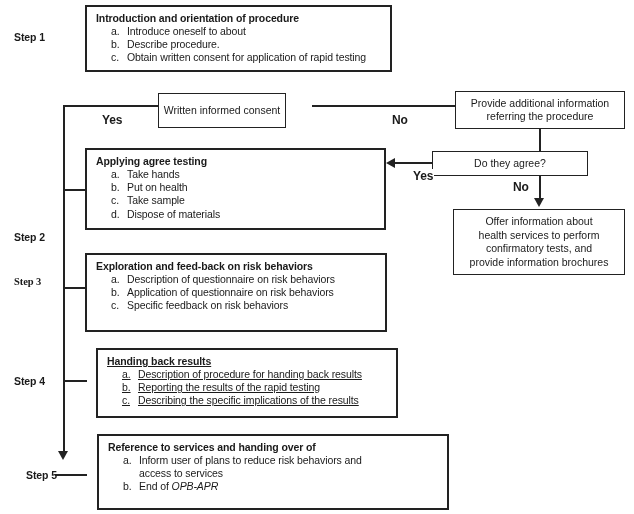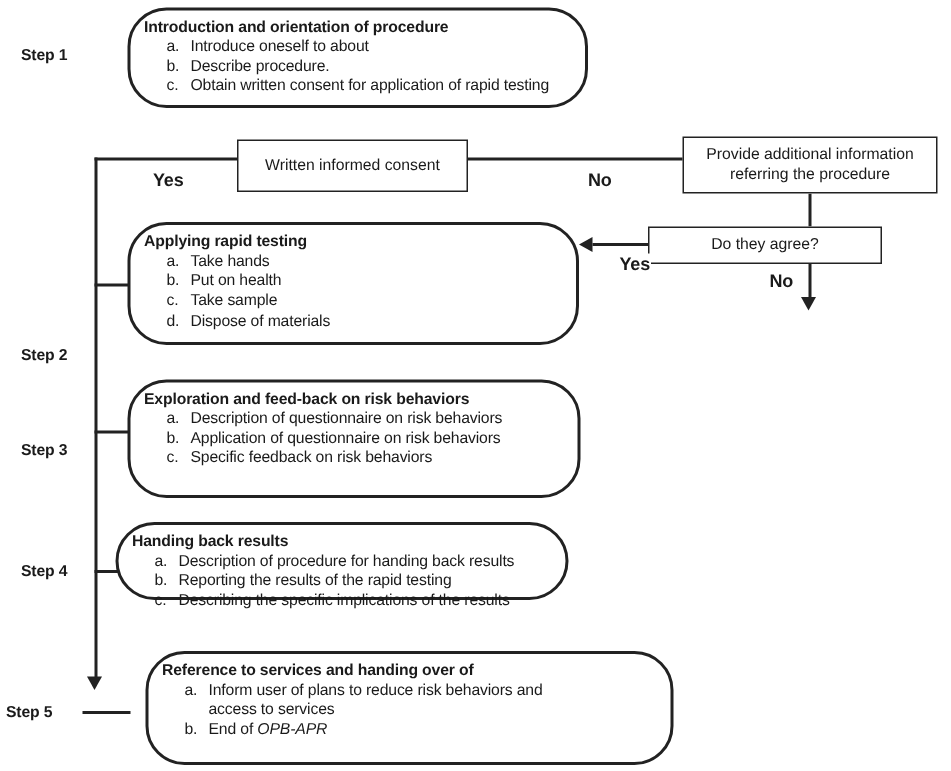--- a/index.html
+++ b/index.html
@@ -51,21 +51,20 @@
   .steplist li .marker {
     width: 16px;
     flex: 0 0 16px;
     text-align: left;
   }
   .steplist li .txt {
     flex: 1 1 auto;
   }
   .pad {
     padding: 5px 0 4px 9px;
-    border-radius: 26px;
   }
   .indent {
     padding-left: 15px;
   }
 
   
   .box-center {
     display: flex;
     align-items: center;
     justify-content: center;
@@ -154,21 +153,21 @@
         <span class="marker">c.</span>
         <span class="txt">Obtain written consent for application of rapid testing</span>
       </li>
     </ul>
   </div>
 
   <div class="hline" style="left:63px; top:105px; width:96px;"></div>
 
   <div class="hline" style="left:312px; top:105px; width:144px;"></div>
 
-  <div class="box box-thin box-center" style="left:158px; top:93px; width:154px; height:35px;">
+  <div class="box box-thin box-center" style="left:158px; top:93px; width:128px; height:35px;">
     <span>Written informed consent</span>
   </div>
 
   <div class="branch-label" style="left:101px; top:113px;">Yes</div>
   <div class="branch-label" style="left:391px; top:113px;">No</div>
 
   <div class="box box-thin box-center" style="left:455px; top:91px; width:170px; height:38px; flex-direction:column;">
     <span>Provide additional information</span>
     <span>referring the procedure</span>
   </div>
@@ -180,50 +179,56 @@
   </div>
 
   <div class="hline" style="left:395px; top:162px; width:61px;"></div>
   <div class="arrow-left" style="left:386px; top:158px;"></div>
   <div class="branch-label" style="left:412px; top:169px;">Yes</div>
 
   <div class="vline" style="left:539px; top:176px; height:24px;"></div>
   <div class="arrow-down" style="left:534px; top:198px;"></div>
   <div class="branch-label" style="left:512px; top:180px;">No</div>
 
+  <div class="box box-thin box-center" style="left:453px; top:209px; width:172px; height:66px; flex-direction:column;">
+    <span>Offer information about</span>
+    <span>health services to perform</span>
+    <span>confirmatory tests, and</span>
+    <span>provide information brochures</span>
+  </div>
 
   <div class="vline" style="left:63px; top:105px; height:348px;"></div>
   <div class="arrow-down" style="left:58px; top:451px;"></div>
 
   <div class="step-label" style="left:14px; top:184px;margin-top:47px;">Step 2</div>
   <div class="hline" style="left:63px; top:189px; width:24px;"></div>
 
   <div class="box pad" style="left:85px; top:148px; width:301px; height:82px;">
-    <div class="box-title">Applying rapid testing</div>
+    <div class="box-title">Applying agree testing</div>
     <ul class="steplist indent">
       <li>
         <span class="marker">a.</span>
         <span class="txt">Take hands</span>
       </li>
       <li>
         <span class="marker">b.</span>
         <span class="txt">Put on health</span>
       </li>
       <li>
         <span class="marker">c.</span>
         <span class="txt">Take sample</span>
       </li>
       <li>
         <span class="marker">d.</span>
         <span class="txt">Dispose of materials</span>
       </li>
     </ul>
   </div>
 
-  <div class="step-label" style="left:14px; top:294px;">Step 3</div>
+  <div class="step-label" style="left:14px; top:276px;font-family:Liberation Serif, serif;">Step 3</div>
   <div class="hline" style="left:63px; top:287px; width:24px;"></div>
 
   <div class="box pad" style="left:85px; top:253px; width:302px; height:79px;">
     <div class="box-title">Exploration and feed-back on risk behaviors</div>
     <ul class="steplist indent">
       <li>
         <span class="marker">a.</span>
         <span class="txt">Description of questionnaire on risk behaviors</span>
       </li>
       <li>
@@ -233,39 +238,39 @@
       <li>
         <span class="marker">c.</span>
         <span class="txt">Specific feedback on risk behaviors</span>
       </li>
     </ul>
   </div>
 
   <div class="step-label" style="left:14px; top:375px;">Step 4</div>
   <div class="hline" style="left:63px; top:380px; width:24px;"></div>
 
-  <div class="box pad" style="left:77px; top:348px; width:302px; height:52px;">
+  <div class="box pad" style="left:96px; top:348px; width:302px; height:70px;text-decoration:underline;">
     <div class="box-title">Handing back results</div>
     <ul class="steplist indent">
       <li>
         <span class="marker">a.</span>
         <span class="txt">Description of procedure for handing back results</span>
       </li>
       <li>
         <span class="marker">b.</span>
         <span class="txt">Reporting the results of the rapid testing</span>
       </li>
       <li>
         <span class="marker">c.</span>
         <span class="txt">Describing the specific implications of the results</span>
       </li>
     </ul>
   </div>
 
-  <div class="step-label" style="left:4px; top:469px;">Step 5</div>
+  <div class="step-label" style="left:26px; top:469px;">Step 5</div>
   <div class="hline" style="left:55px; top:474px; width:32px;"></div>
 
   <div class="box pad" style="left:85px; top:434px; width:352px; height:76px;margin-left:12px;">
     <div class="box-title">Reference to services and handing over of</div>
     <ul class="steplist indent">
       <li>
         <span class="marker">a.</span>
         <span class="txt">
           <span>Inform user of plans to reduce risk behaviors and</span><br>
           <span>access to services</span>

